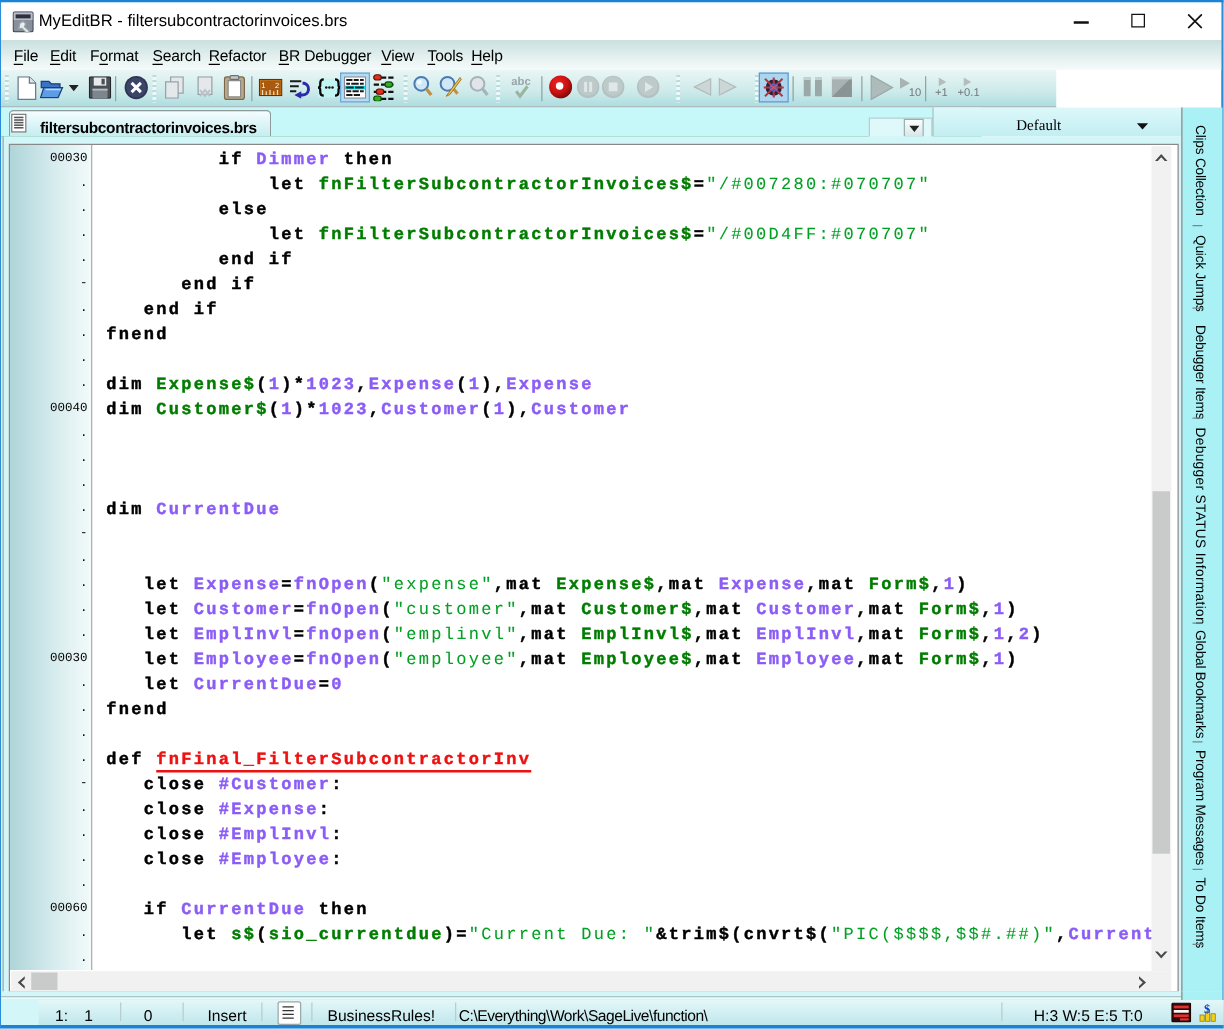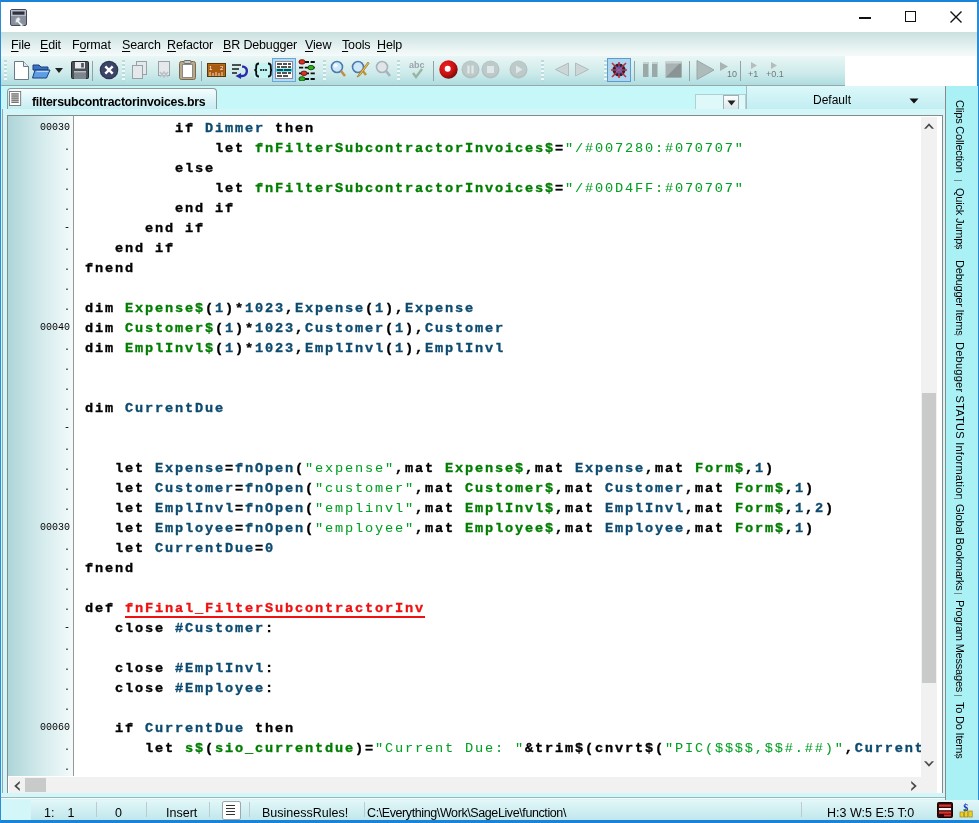--- a/index.html
+++ b/index.html
@@ -24,21 +24,21 @@
 #gutter{position:absolute;left:0px;top:0px;width:65px;height:660px;
  background:linear-gradient(90deg,#aed5d8,#d7ecee 55%,#f3fafa);border-right:1px solid #999;}
 #gutter .gl{position:absolute;right:3px;width:60px;height:20px;text-align:right;
  font-family:"Liberation Mono",monospace;font-size:10px;line-height:20px;color:#000;margin-top:1px;}
 #code{position:absolute;left:66px;top:0;width:847px;height:660px;overflow:hidden;background:#fff;}
 #code .cl{position:absolute;left:11px;white-space:pre;
  font-family:"Liberation Mono",monospace;font-weight:bold;font-size:13.6px;
  letter-spacing:1.84px;line-height:20px;height:20px;color:#000;margin-top:2px;}
 #code i,.cl i{font-style:normal;}
 #code .cl{-webkit-text-stroke:0.35px;}
-i.b{color:#0c4a6e;}
+i.b{color:#8b5cf6;}
 i.g{color:#007d00;}
 i.s{color:#00a023;font-weight:normal;-webkit-text-stroke:0.05px;}
 i.r{color:#ee1111;border-bottom:2px solid #ee1111;}
 
 .sbtrack{background:#f1f1f1;position:absolute;}
 .sbthumb{background:#c9cbcb;position:absolute;}
 
 #sidebar{position:absolute;left:945px;top:86px;width:32px;height:723px;background:#aaf1f6;
  border-left:1px solid #8a8a8a;}
 #sidebar .vt{position:absolute;left:8px;writing-mode:vertical-rl;
@@ -57,20 +57,21 @@
 </style></head>
 <body>
 <div id="frame"></div>
 <div id="title">
   <svg class="abs" style="left:9px;top:7px" width="17" height="17" viewBox="0 0 17 17">
     <rect x="0.5" y="0.5" width="16" height="16" rx="1.5" fill="#8a8f9d" stroke="#43485a"></rect>
     <rect x="1" y="1" width="15" height="6" fill="#b9bdc9"></rect>
     <rect x="2.5" y="2.5" width="12" height="3.2" fill="#2c3140"></rect>
     <path d="M6 9.5 l2.5 -1.5 2 2 -1 2.5 4 3.5 -2 1.5 -4 -4 -2.5 0.5 z" fill="#eceff2" stroke="#9aa"></path>
   </svg>
+  <div class="txt">MyEditBR - filtersubcontractorinvoices.brs</div>
   <div class="abs" style="left:858px;top:15px;width:12px;height:1.5px;background:#111"></div>
   <div class="abs" style="left:904px;top:9px;width:9px;height:9px;border:1.4px solid #111"></div>
   <svg class="abs" style="left:949px;top:9px" width="12" height="12" viewBox="0 0 12 12">
     <path d="M0.5 0.5 L11.5 11.5 M11.5 0.5 L0.5 11.5" stroke="#111" stroke-width="1.4"></path>
   </svg>
 </div>
 <div id="menubar">
   <div class="mi" style="left:10px"><u>F</u>ile</div>
   <div class="mi" style="left:39px"><u>E</u>dit</div>
   <div class="mi" style="left:71px">F<u>o</u>rmat</div>
@@ -262,21 +263,21 @@
     <rect x="3.5" y="11.3" width="8" height="1.3" fill="#555"></rect>
   </svg>
   <div class="abs" style="left:31px;top:9px;font-size:12.3px;font-weight:bold;letter-spacing:-0.25px;color:#000;">filtersubcontractorinvoices.brs</div>
   <div class="abs" style="left:694px;top:8px;width:51px;height:18px;background:#dff8fa;border:1px solid #b2cfd3;box-sizing:border-box;"></div>
   <div class="abs" style="left:722px;top:9px;width:16px;height:15px;background:linear-gradient(#fdfefe,#d8e6e8);border:1px solid #9ab0b4;box-sizing:border-box;"></div>
   <svg class="abs" style="left:726px;top:14px" width="9" height="6" viewBox="0 0 9 6">
       <path d="M0.5 0.5 h8 l-4 5 z" fill="#222"></path>
     </svg>
   <div class="abs" style="left:745px;top:0px;width:1px;height:23px;background:#a0bcc0"></div>
   <div class="abs" style="left:746px;top:0px;width:199px;height:23px;background:linear-gradient(#dcf8fa,#c2eef2);"></div>
-  <div class="abs" style="left:812px;top:7px;font-size:12px;">Default</div>
+  <div class="abs" style="left:812px;top:7px;font-size:12px;font-family:Liberation Serif, serif;">Default</div>
   <svg class="abs" style="left:908px;top:12px" width="10" height="6" viewBox="0 0 10 6">
       <path d="M0.5 0.5 h9 l-4.5 5 z" fill="#111"></path>
     </svg>
 </div>
 <div class="abs" style="left:1px;top:109px;width:976px;height:684px;background:#d3f6f8"></div>
 <div class="abs" style="left:2px;top:109px;width:1px;height:689px;background:#98a8aa"></div>
 <div id="edwrap">
   <div id="gutter">
   <div class="gl" style="top:1px">00030</div>
   <div class="gl" style="top:21px">.</div>
@@ -334,30 +335,30 @@
   <div class="cl" style="top:1px">         if <i class="b">Dimmer</i> then</div>
   <div class="cl" style="top:21px">             let <i class="g">fnFilterSubcontractorInvoices$</i>=<i class="s">"/#007280:#070707"</i></div>
   <div class="cl" style="top:41px">         else</div>
   <div class="cl" style="top:61px">             let <i class="g">fnFilterSubcontractorInvoices$</i>=<i class="s">"/#00D4FF:#070707"</i></div>
   <div class="cl" style="top:81px">         end if</div>
   <div class="cl" style="top:101px">      end if</div>
   <div class="cl" style="top:121px">   end if</div>
   <div class="cl" style="top:141px">fnend</div>
   <div class="cl" style="top:181px">dim <i class="g">Expense$</i>(<i class="b">1</i>)*<i class="b">1023</i>,<i class="b">Expense</i>(<i class="b">1</i>),<i class="b">Expense</i></div>
   <div class="cl" style="top:201px">dim <i class="g">Customer$</i>(<i class="b">1</i>)*<i class="b">1023</i>,<i class="b">Customer</i>(<i class="b">1</i>),<i class="b">Customer</i></div>
-  <div class="cl" style="top:221px">dim <i class="g">EmplInvl$</i>(<i class="b">1</i>)*<i class="b">1023</i>,<i class="b">EmplInvl</i>(<i class="b">1</i>),<i class="b">EmplInvl</i></div>
   <div class="cl" style="top:281px">dim <i class="b">CurrentDue</i></div>
   <div class="cl" style="top:341px">   let <i class="b">Expense</i>=<i class="b">fnOpen</i>(<i class="s">"expense"</i>,mat <i class="g">Expense$</i>,mat <i class="b">Expense</i>,mat <i class="g">Form$</i>,<i class="b">1</i>)</div>
   <div class="cl" style="top:361px">   let <i class="b">Customer</i>=<i class="b">fnOpen</i>(<i class="s">"customer"</i>,mat <i class="g">Customer$</i>,mat <i class="b">Customer</i>,mat <i class="g">Form$</i>,<i class="b">1</i>)</div>
   <div class="cl" style="top:381px">   let <i class="b">EmplInvl</i>=<i class="b">fnOpen</i>(<i class="s">"emplinvl"</i>,mat <i class="g">EmplInvl$</i>,mat <i class="b">EmplInvl</i>,mat <i class="g">Form$</i>,<i class="b">1</i>,<i class="b">2</i>)</div>
   <div class="cl" style="top:401px">   let <i class="b">Employee</i>=<i class="b">fnOpen</i>(<i class="s">"employee"</i>,mat <i class="g">Employee$</i>,mat <i class="b">Employee</i>,mat <i class="g">Form$</i>,<i class="b">1</i>)</div>
   <div class="cl" style="top:421px">   let <i class="b">CurrentDue</i>=<i class="b">0</i></div>
   <div class="cl" style="top:441px">fnend</div>
   <div class="cl" style="top:481px">def <i class="r">fnFinal_FilterSubcontractorInv</i></div>
   <div class="cl" style="top:501px">   close <i class="b">#Customer</i>:</div>
+  <div class="cl" style="top:521px">   close <i class="b">#Expense</i>:</div>
   <div class="cl" style="top:541px">   close <i class="b">#EmplInvl</i>:</div>
   <div class="cl" style="top:561px">   close <i class="b">#Employee</i>:</div>
   <div class="cl" style="top:601px">   if <i class="b">CurrentDue</i> then</div>
   <div class="cl" style="top:621px">      let <i class="g">s$</i>(<i class="g">sio_currentdue</i>)=<i class="s">"Current Due: "</i>&amp;trim$(cnvrt$(<i class="s">"PIC($$$$,$$#.##)"</i>,<i class="b">Current</i></div>
 </div>
 </div>
 <div id="sidebar">
   <div class="vt" style="top:14px">Clips Collection</div>
   <div class="vsep" style="top:94px"></div>
   <div class="vt" style="top:102px">Quick Jumps</div>

